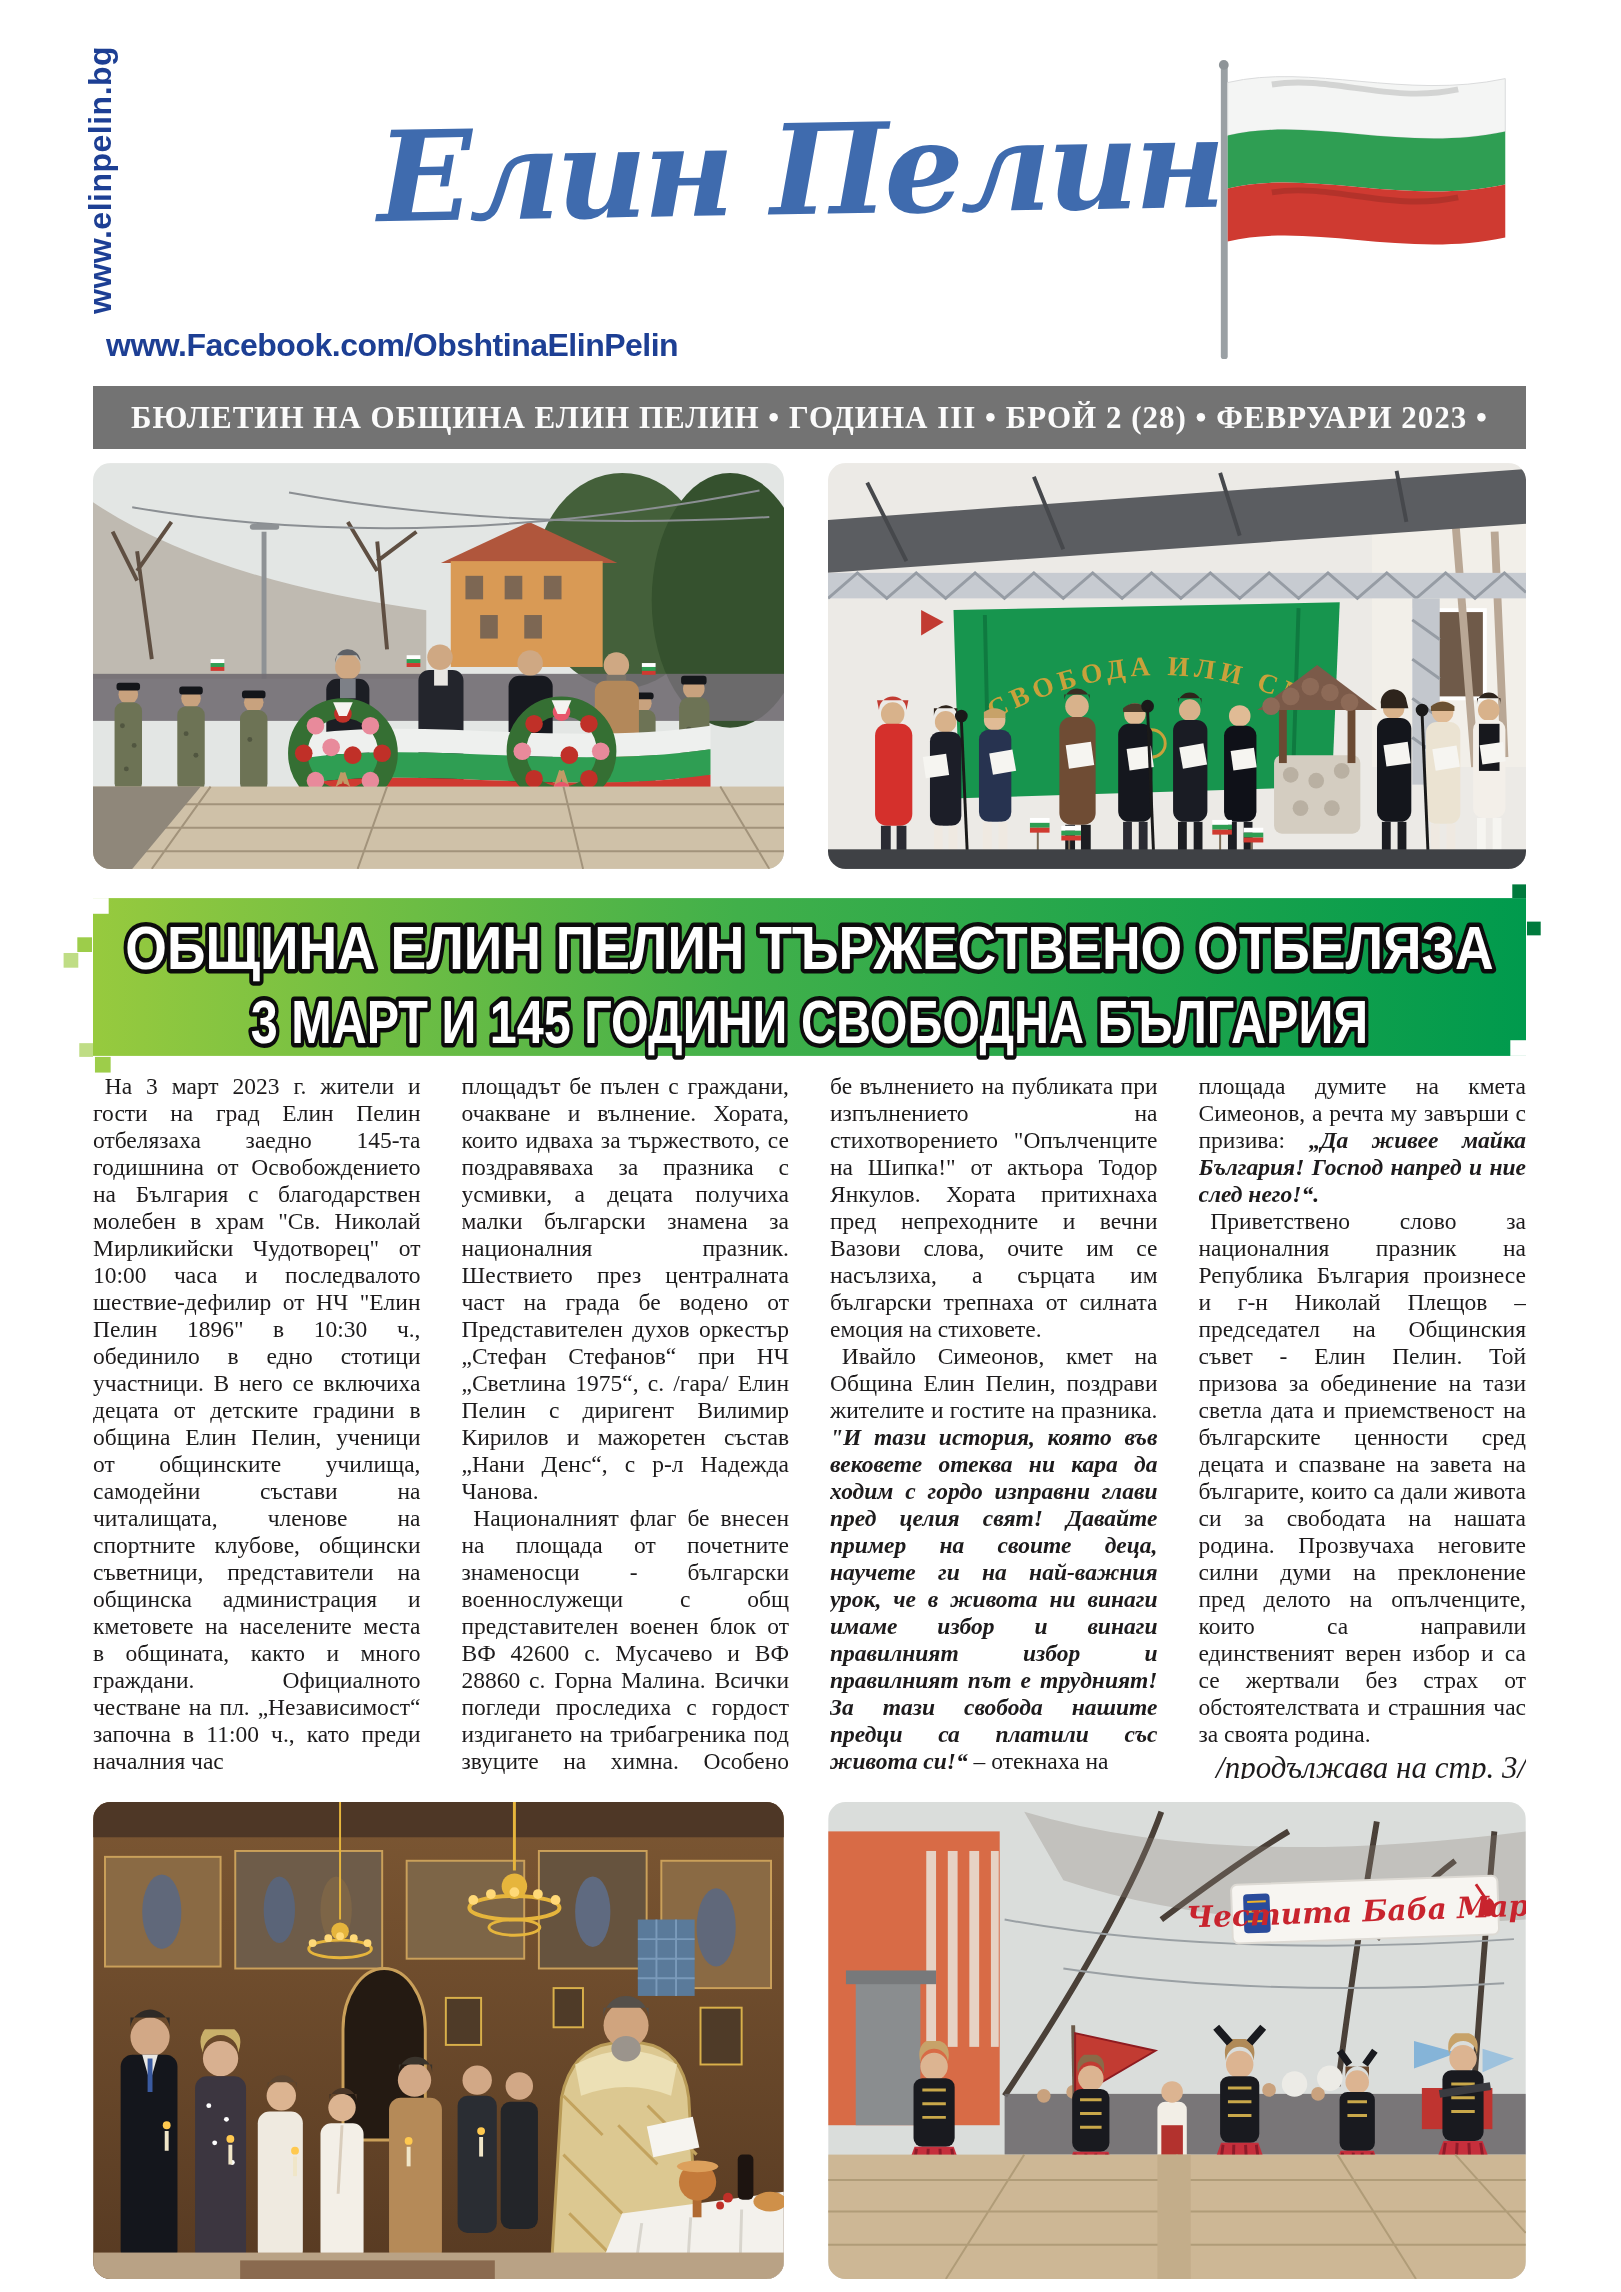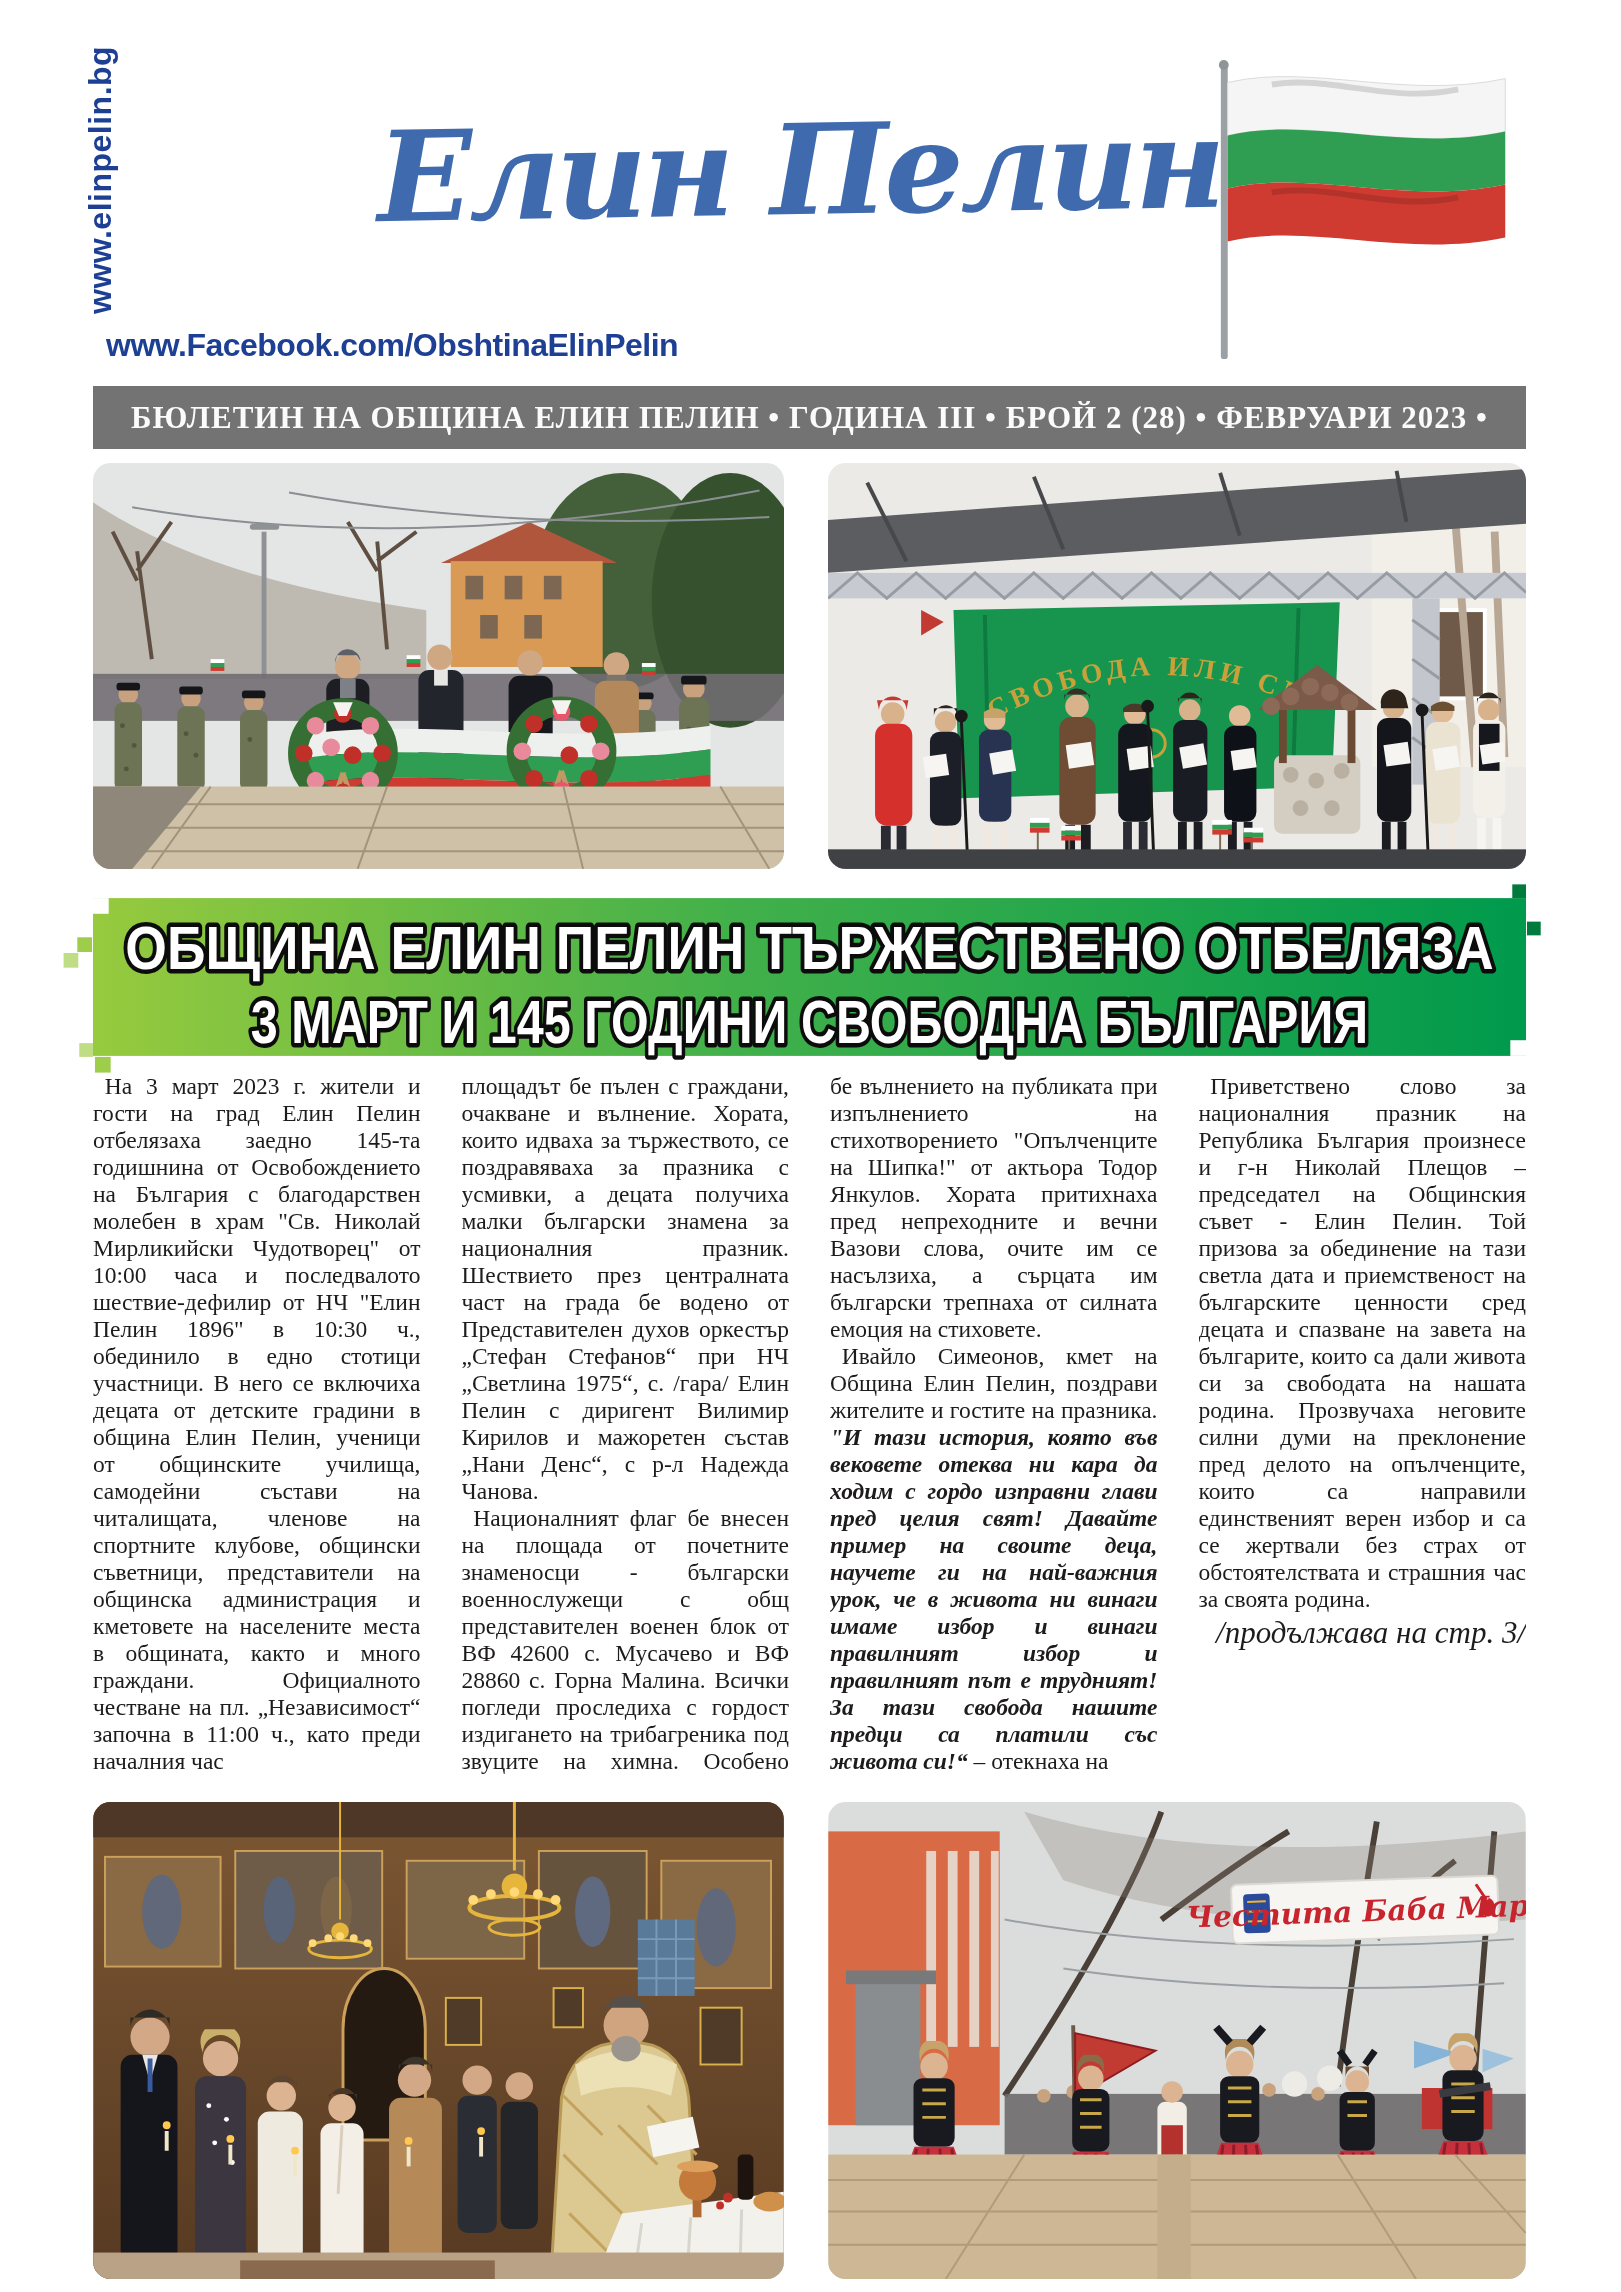--- a/index.html
+++ b/index.html
@@ -405,20 +405,21 @@
       </div>
     <div class="col">
         <p class="par"><span>площадът бе пълен с граждани, очакване и вълнение. Хората, които идваха за тържеството, се поздравяваха за празника с усмивки, а децата получиха малки български знамена за националния празник. Шествието през централната част на града бе водено от Представителен духов оркестър „Стефан Стефанов“ при НЧ „Светлина 1975“, с. /гара/ Елин Пелин с диригент Вилимир Кирилов и мажоретен състав „Нани Денс“, с р-л Надежда Чанова.</span></p>
         <p class="par indent"><span>Националният флаг бе внесен на площада от почетните знаменосци - български военнослужещи с общ представителен военен блок от ВФ 42600 с. Мусачево и ВФ 28860 с. Горна Малина. Всички погледи проследиха с гордост издигането на трибагреника под звуците на химна. Особено голямо</span></p>
       </div>
     <div class="col">
         <p class="par"><span>бе вълнението на публиката при изпълнението на стихотворението "Опълченците на Шипка!" от актьора Тодор Янкулов. Хората притихнаха пред непреходните и вечни Вазови слова, очите им се насълзиха, а сърцата им български трепнаха от силната емоция на стиховете.</span></p>
         <p class="par indent"><span>Ивайло Симеонов, кмет на Община Елин Пелин, поздрави жителите и гостите на празника. </span><span class="seg-emph">"И тази история, която във вековете отеква ни кара да ходим с гордо изправни глави пред целия свят! Давайте пример на своите деца, научете ги на най-важния урок, че в живота ни винаги имаме избор и винаги правилният избор и правилният път е трудният! За тази свобода нашите предци са платили със живота си!“</span><span> – отекнаха на</span></p>
       </div>
     <div class="col">
+        <p class="par"><span>площада думите на кмета Симеонов, а речта му завърши с призива: </span><span class="seg-emph">„Да живее майка България! Господ напред и ние след него!“.</span></p>
         <p class="par indent"><span>Приветствено слово за националния празник на Република България произнесе и г-н Николай Плещов – председател на Общинския съвет - Елин Пелин. Той призова за обединение на тази светла дата и приемственост на българските ценности сред децата и спазване на завета на българите, които са дали живота си за свободата на нашата родина. Прозвучаха неговите силни думи на преклонение пред делото на опълченците, които са направили единственият верен избор и са се жертвали без страх от обстоятелствата и страшния час за своята родина.</span></p>
         <p class="par cont"><span>/продължава на стр. 3/</span></p>
       </div>
   </div>
 
   <div class="photo photo-bl">
     <svg width="691" height="477" viewBox="0 0 705 487">
       <defs>
         <linearGradient id="gChurch" x1="0" y1="0" x2="0" y2="1">
           <stop offset="0" stop-color="#7c5733"></stop>

